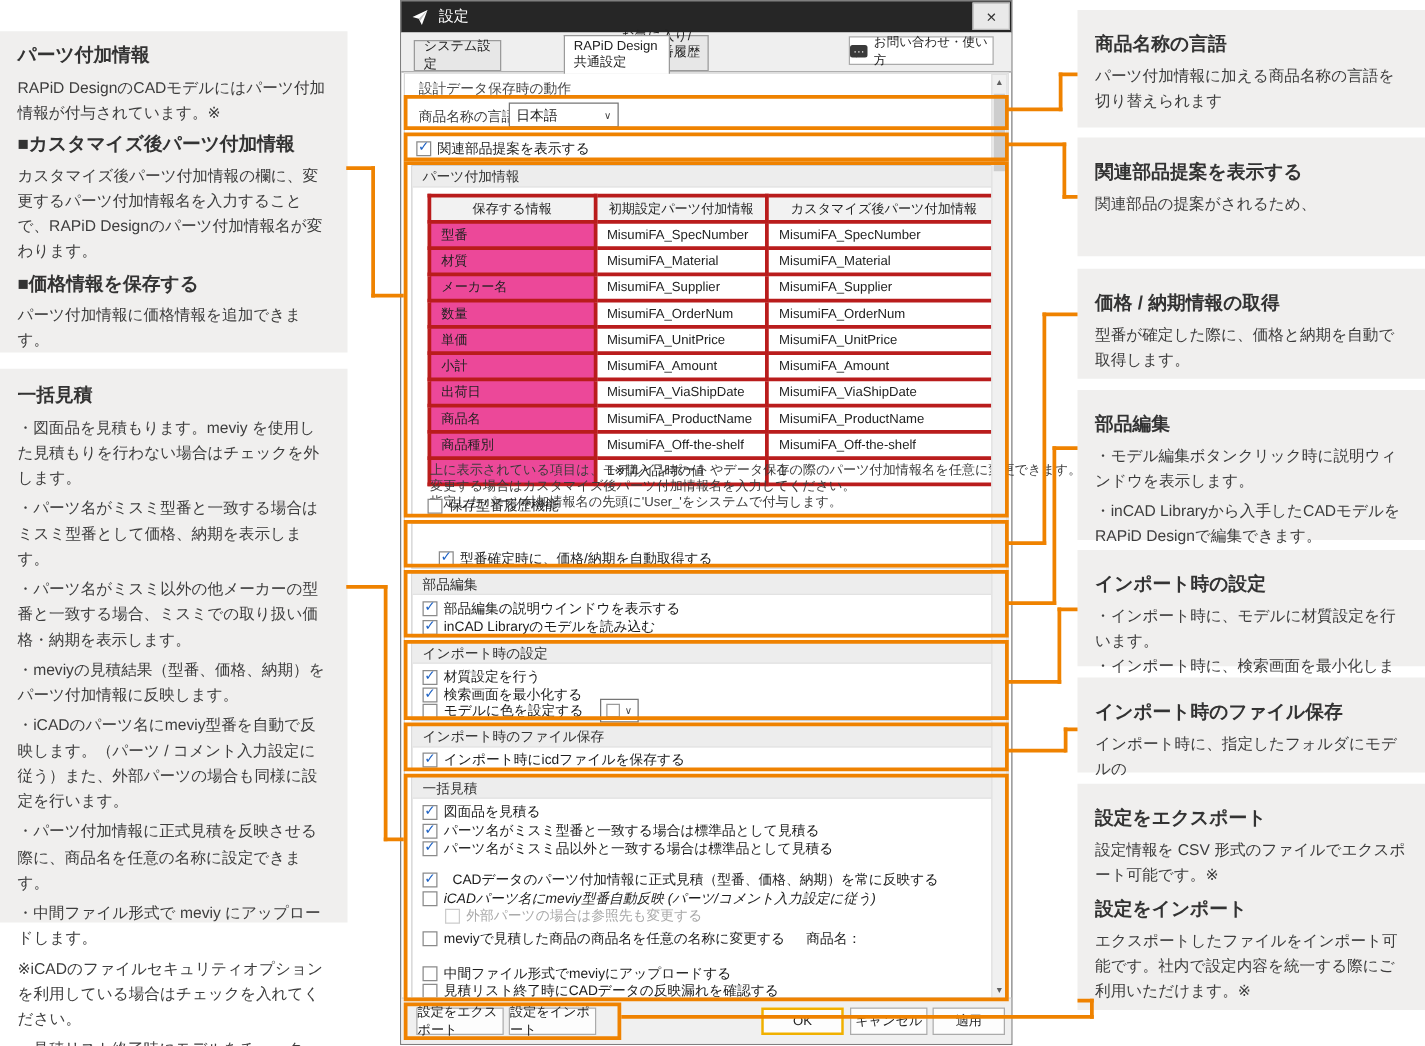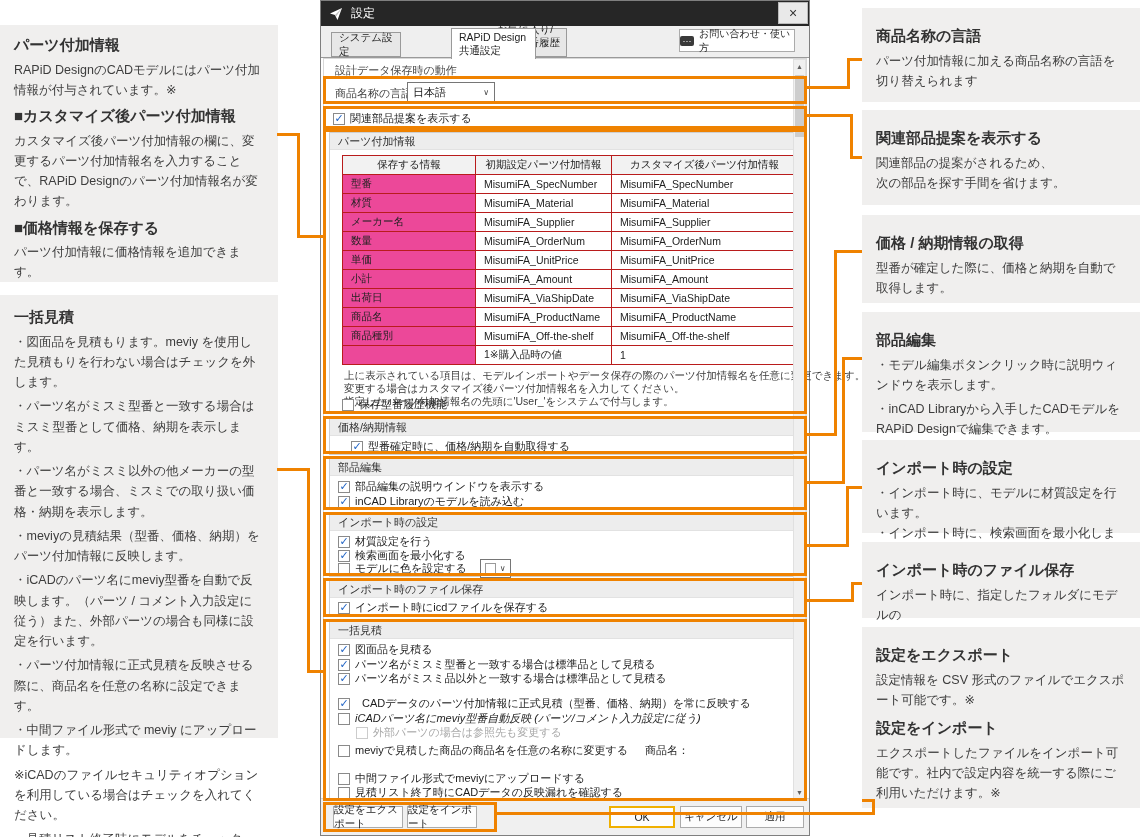--- a/index.html
+++ b/index.html
@@ -43,21 +43,21 @@
   .cb.on::after{content:"✓";color:#1e62c4;font-size:11px;font-weight:bold;line-height:1;}
   .cbrow.dis{color:#a8a8a8;}
   .cbrow.dis .cb{border-color:#cccccc;}
 
   
   .sec{position:absolute;left:8px;width:474px;background:#fff;border:1px solid #cfcfcf;box-sizing:border-box;}
   .sec-band{position:absolute;left:0;right:0;top:0;height:16px;background:#ededed;border-bottom:1px solid #e2e2e2;font-size:11px;color:#333;display:flex;align-items:center;padding-left:8px;box-sizing:content-box;}
 
   
   #parts-table{position:absolute;left:12px;top:22px;border-collapse:collapse;font-size:10.5px;color:#222;}
-  #parts-table th,#parts-table td{border:1px solid #b91c1c;height:18px;padding:0 0 0 8px;text-align:left;font-weight:normal;}
+  #parts-table th,#parts-table td{border:3px solid #b91c1c;height:18px;padding:0 0 0 8px;text-align:left;font-weight:normal;}
   #parts-table th{background:#f2f2f2;text-align:center;padding:0 4px;}
   #parts-table td.c1{background:#ec4899;width:124px;}
   #parts-table td.c2{width:127px;background:#fff;}
   #parts-table td.c3{width:177px;background:#fff;}
   .tnote{position:absolute;left:14px;font-size:10.5px;color:#3c3c3c;white-space:nowrap;}
 
   
   .swatch-dd{display:inline-flex;align-items:center;gap:4px;border:1px solid #767676;background:#fff;height:17px;padding:0 4px;margin-left:8px;}
   .swatch{width:11px;height:11px;background:#fff;border:1px solid #9a9a9a;box-sizing:border-box;}
   .swatch-dd .chev{font-size:8px;color:#444;}
@@ -216,21 +216,20 @@
       <div class="tnote" style="top:236px;">上に表示されている項目は、モデルインポートやデータ保存の際のパーツ付加情報名を任意に変更できます。</div>
       <div class="tnote" style="top:249px;">変更する場合はカスタマイズ後パーツ付加情報名を入力してください。</div>
       <div class="tnote" style="top:262px;">指定したパーツ付加情報名の先頭に'User_'をシステムで付与します。</div>
       <div class="cbrow" style="left:12px;top:265px;position:absolute;top:264px;">
         <span class="cb"></span>
         <span>保存型番履歴機能</span>
       </div>
     </div>
 
     <div class="sec" style="top:417px;height:37px;">
-      <div class="sec-band">価格/納期情報</div>
       <div class="cbrow" style="left:8px;top:20px;padding-left:13px;">
         <span class="cb on"></span>
         <span>型番確定時に、価格/納期を自動取得する</span>
       </div>
     </div>
 
     <div class="sec" style="top:457px;height:52px;">
       <div class="sec-band">部品編集</div>
       <div class="cbrow" style="left:8px;top:20px;">
         <span class="cb on"></span>
@@ -372,21 +371,20 @@
   <div class="seg" style="left:307px;top:468px;width:3px;height:205px;"></div>
   <div class="seg" style="left:307px;top:670px;width:16px;height:3px;"></div>
 
   <div class="note-box rn" style="left:862px;top:8px;width:278px;height:94px;">
     <div class="note-h">商品名称の言語</div>
     <p class="note-p">パーツ付加情報に加える商品名称の言語を切り替えられます</p>
   </div>
   <div class="note-box rn" style="left:862px;top:110px;width:278px;height:95px;">
     <div class="note-h">関連部品提案を表示する</div>
     <p class="note-p" style="margin:0;">関連部品の提案がされるため、</p>
-    <p class="note-p">次の部品を探す手間を省けます。</p>
   </div>
   <div class="note-box rn" style="left:862px;top:215px;width:278px;height:88px;">
     <div class="note-h">価格 / 納期情報の取得</div>
     <p class="note-p" style="margin:0;">型番が確定した際に、価格と納期を自動で</p>
     <p class="note-p">取得します。</p>
   </div>
   <div class="note-box rn" style="left:862px;top:312px;width:278px;height:120px;">
     <div class="note-h">部品編集</div>
     <p class="note-p">・モデル編集ボタンクリック時に説明ウィンドウを表示します。</p>
     <p class="note-p">・inCAD Libraryから入手したCADモデルをRAPiD Designで編集できます。</p>

